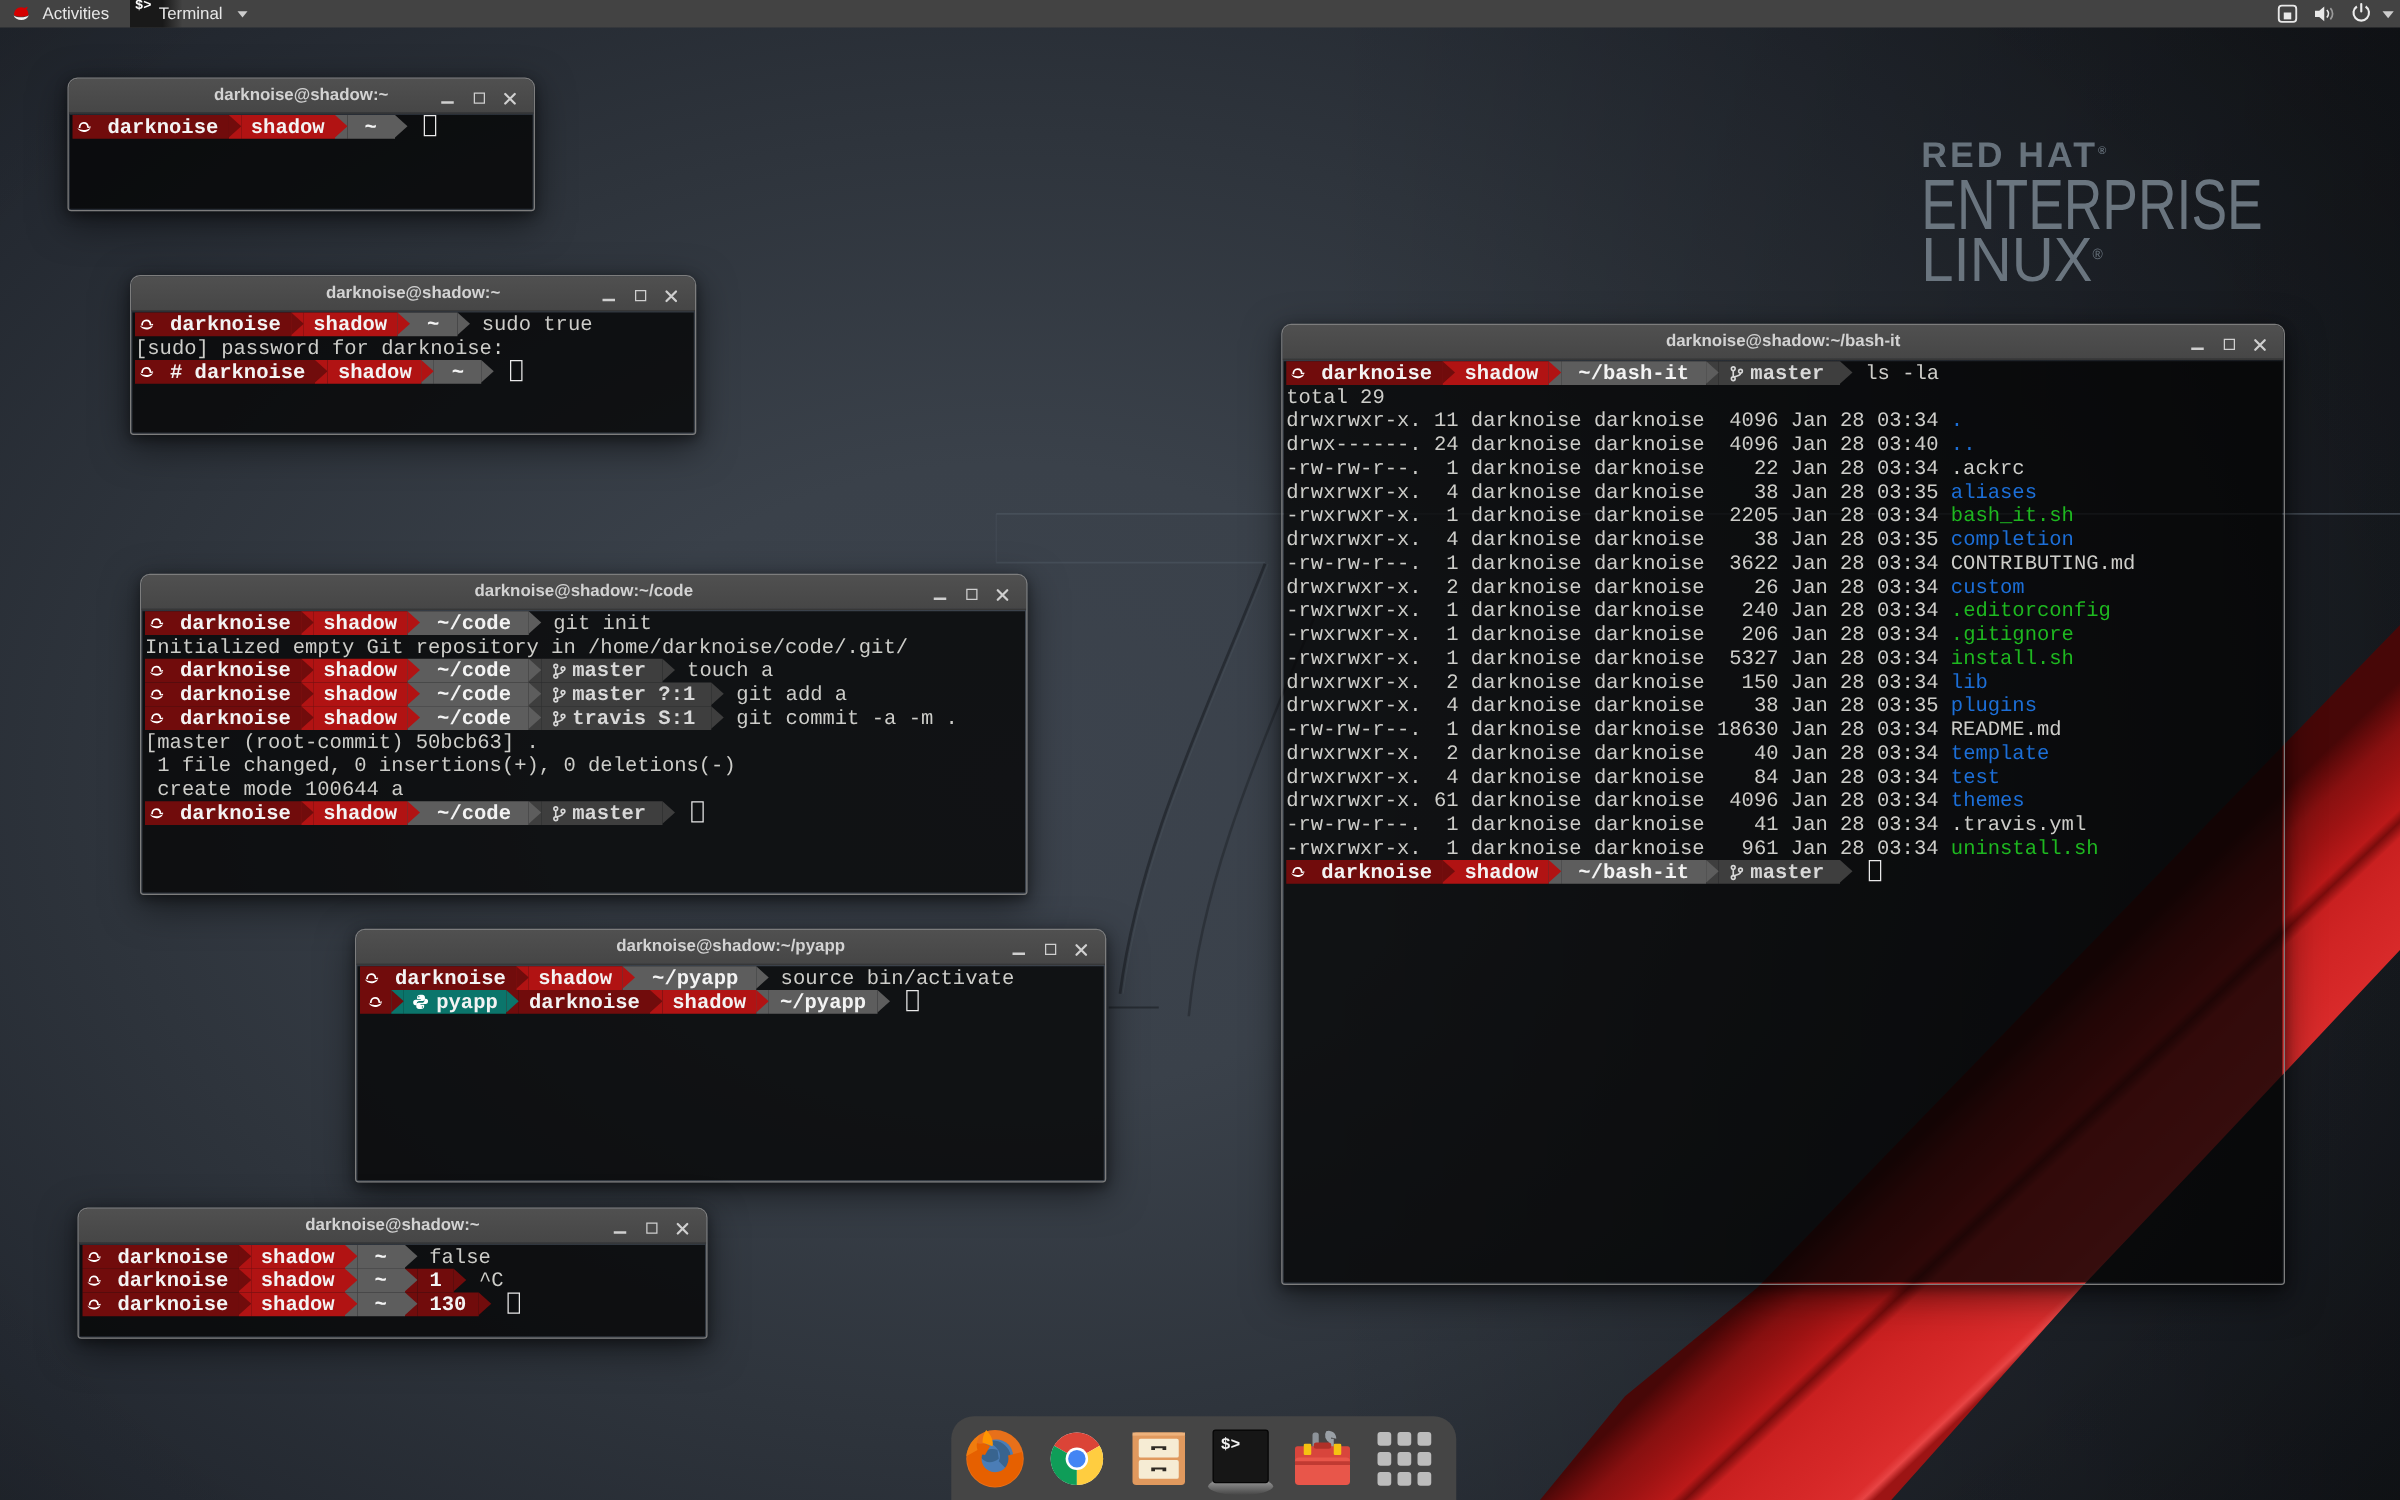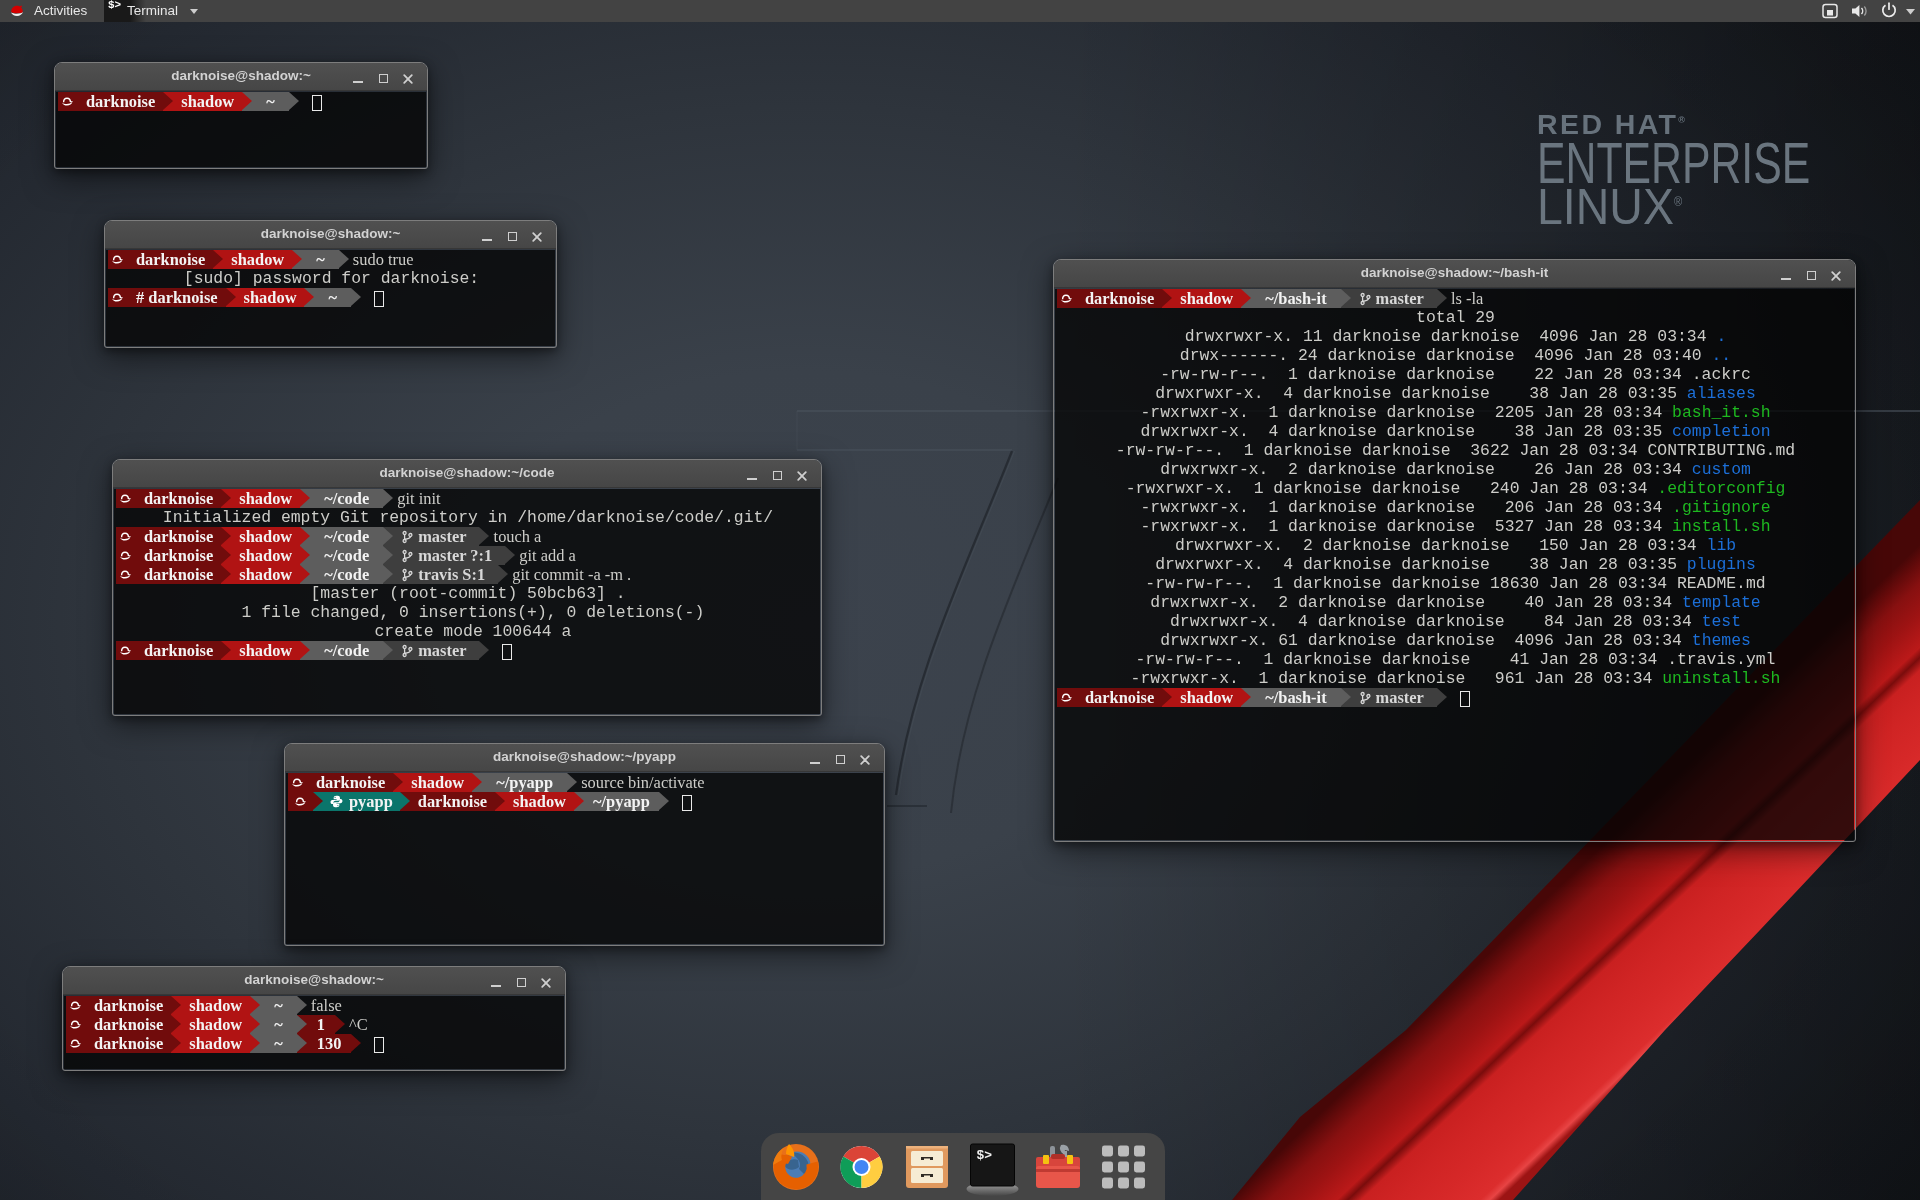--- a/index.html
+++ b/index.html
@@ -28,22 +28,22 @@
        box-shadow:0 9px 30px rgba(0,0,0,0.5), 0 3px 9px rgba(0,0,0,0.4);}
   .tb{height:28px;background:linear-gradient(#505050,#464646);border-bottom:1px solid #373737;position:relative;}
   .tb .ti{position:absolute;width:100%;text-align:center;top:5px;font-weight:bold;font-size:13.5px;color:#d2d2d2;}
   .wb{position:absolute;top:8px;width:14px;height:14px;}
   .wb.mn{right:62px;} .wb.mx{right:36px;} .wb.cl{right:12px;}
   .mn i{position:absolute;left:2px;top:10px;width:10px;height:2px;background:#cfcfcf;}
   .mx i{position:absolute;left:2px;top:3px;width:9px;height:9px;border:1.6px solid #cfcfcf;}
   .cl svg{position:absolute;left:1px;top:2px;}
   .term{position:absolute;left:1px;top:29px;right:1px;bottom:1px;background:rgba(4,4,4,0.77);
         font-family:"Liberation Mono",monospace;font-size:16.42px;line-height:19.0px;color:#cdcdc9;padding:0 0 0 2px;}
-  .tx{height:19.0px;white-space:pre;text-align:center;}
-  .ln{height:19.0px;display:flex;align-items:flex-end;white-space:pre;font-family:Liberation Serif, serif;}
+  .tx{height:19.0px;white-space:pre;}
+  .ln{height:19.0px;display:flex;align-items:flex-start;white-space:pre;}
   .sg{display:flex;align-items:center;height:19.0px;font-weight:bold;color:#f3f3f3;}
   .ar{width:10px;height:19.0px;flex:0 0 10px;}
   .ar b{display:block;width:0;height:0;border-top:9.50px solid transparent;border-bottom:9.50px solid transparent;border-left:10px solid #000;}
   .cur{width:10px;height:16.5px;border:1.8px solid #e9e9e9;flex:0 0 10px;}
   .bl{color:#1c6fd8;} .gr{color:#1eb820;}
   .u{background:#710c0c;} .h{background:#b11313;} .p{background:#5d5d5d;}
   .br{background:#3e3e3e;color:#d8d8d8;} .vv{background:#0b756b;} .ex{background:#710c0c;}
   .hat{margin-left:3px;flex:0 0 12px;}
   .ut{margin-left:13px;padding-right:8px;}
   .gb{flex:0 0 11px;}
@@ -363,21 +363,21 @@
             <path d="M0.9 6.4 C3 8.5 8.6 8.6 11.3 6.1 C10.9 8.1 8.8 9.5 6 9.5 C3.6 9.5 1.7 8.3 0.9 6.4 Z" fill="#fff"></path>
             <path d="M9.3 5.6 L11.4 4.9 L11.6 5.9 L9.5 6.4 Z" fill="#fff"></path>
           </svg><span class="ut">darknoise</span></span><span class="ar" style="background:#b11313"><b style="border-left-color:#710c0c"></b></span><span class="sg h" style="padding:0 8px">shadow</span><span class="ar" style="background:#5d5d5d"><b style="border-left-color:#b11313"></b></span><span class="sg p" style="padding:0 14px">~</span><span class="ar" style="background:#710c0c"><b style="border-left-color:#5d5d5d"></b></span><span class="sg ex" style="padding:0 10px">1</span><span class="ar" style=""><b style="border-left-color:#710c0c"></b></span><span class="cmd"> ^C</span></div>
       <div class="ln"><span class="sg u"><svg class="hat" width="12" height="11" viewBox="0 0 12 11">
             <path d="M2.6 6.3 C2.6 3.9 4 2.2 6 2.2 C8 2.2 9.4 3.8 9.4 6.1" fill="none" stroke="#fff" stroke-width="1.4"></path>
             <path d="M0.9 6.4 C3 8.5 8.6 8.6 11.3 6.1 C10.9 8.1 8.8 9.5 6 9.5 C3.6 9.5 1.7 8.3 0.9 6.4 Z" fill="#fff"></path>
             <path d="M9.3 5.6 L11.4 4.9 L11.6 5.9 L9.5 6.4 Z" fill="#fff"></path>
           </svg><span class="ut">darknoise</span></span><span class="ar" style="background:#b11313"><b style="border-left-color:#710c0c"></b></span><span class="sg h" style="padding:0 8px">shadow</span><span class="ar" style="background:#5d5d5d"><b style="border-left-color:#b11313"></b></span><span class="sg p" style="padding:0 14px">~</span><span class="ar" style="background:#710c0c"><b style="border-left-color:#5d5d5d"></b></span><span class="sg ex" style="padding:0 10px">130</span><span class="ar" style=""><b style="border-left-color:#710c0c"></b></span><span style="width:13px"></span><span class="cur"></span></div>
     </div>
   </div>
-<div class="win" style="left:1053px;top:259px;width:803px;height:583px">
+<div class="win" style="left:1025px;top:259px;width:803px;height:769px">
     <div class="tb">
       <div class="ti">darknoise@shadow:~/bash-it</div>
       <div class="wb mn">
         <i></i>
       </div>
       <div class="wb mx">
         <i></i>
       </div>
       <div class="wb cl">
         <svg width="12" height="12" viewBox="0 0 12 12">

